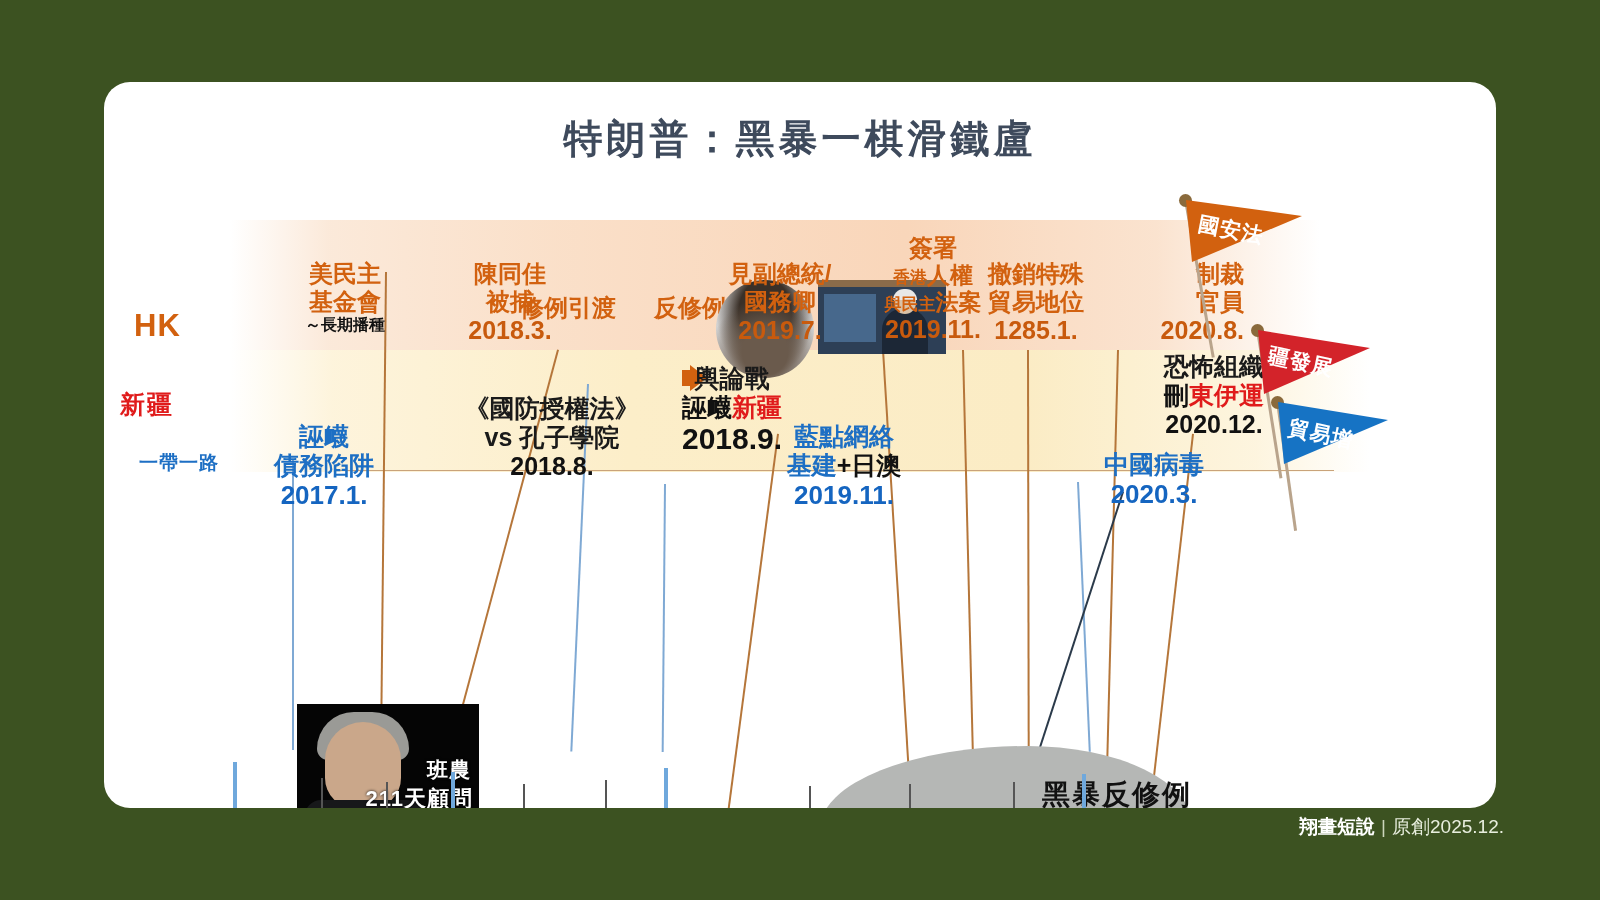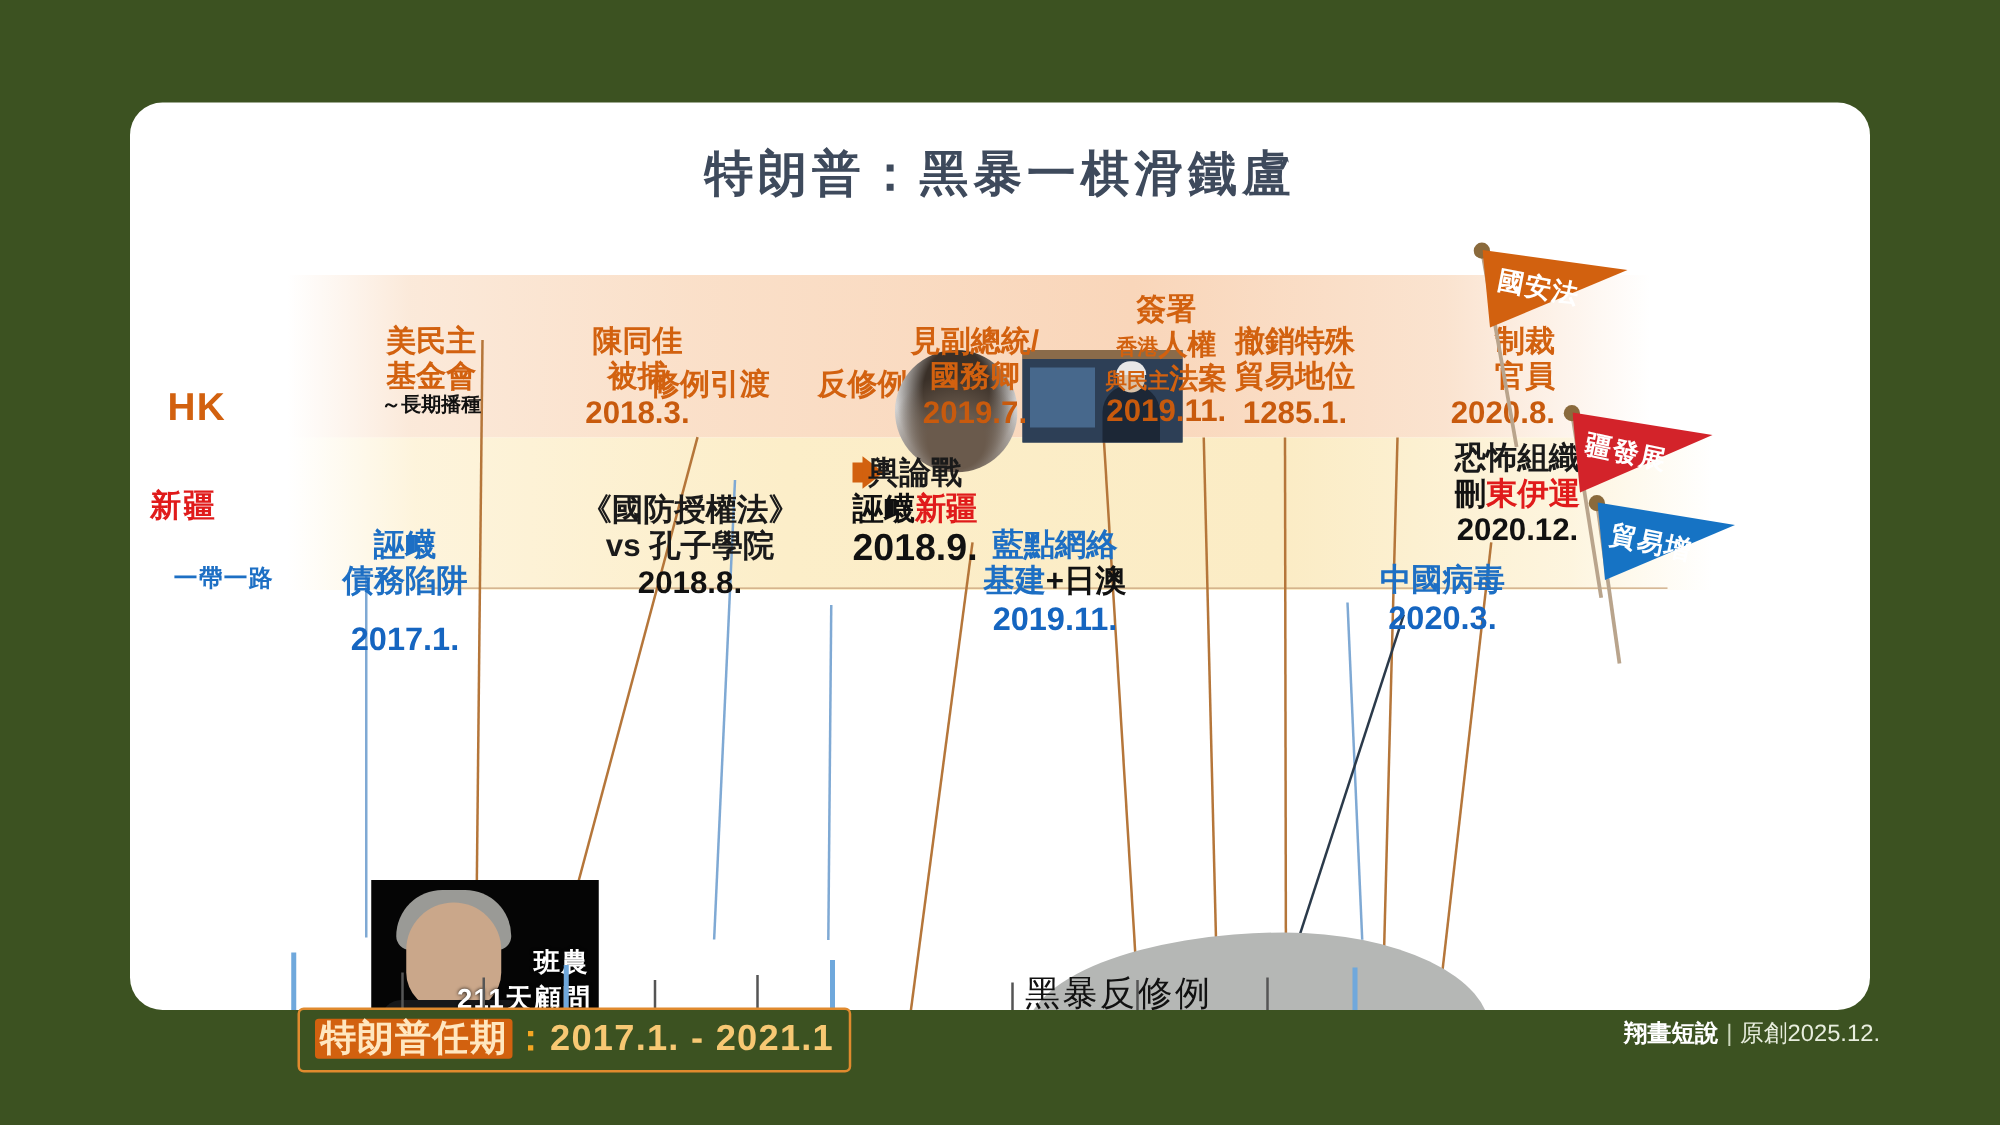--- a/index.html
+++ b/index.html
@@ -167,21 +167,21 @@
 
   
   .blob {
     position: absolute; left: 716px; top: 664px;
     width: 372px; height: 98px;
     background: #b5b7b5;
     border-radius: 58% 46% 6px 6px / 88% 84% 6px 6px;
   }
   .blob-t1 {
     position: absolute; left: 716px; top: 694px; width: 372px;
-    text-align: left; font-size: 28px; font-weight: normal; color: #111;
+    text-align: right; font-size: 28px; font-weight: bold; color: #111;
     letter-spacing: 2px;
   }
   .tick-thin {
     position: absolute; width: 2px; background: #555; bottom: 0;
     transform: translateX(-50%);
   }
   .tick-blue {
     position: absolute; width: 4px; background: #6fa8dc; bottom: 0;
     transform: translateX(-50%);
   }
@@ -338,21 +338,21 @@
 
     <div class="ev ev-dark" style="left:1020px; top:270px; width:180px; font-size:25px;">
       <span class="l1">恐怖組織</span>
       <span class="l2"><span class="black-ink">刪</span><span class="red-ink">東伊運</span></span>
       <span class="l3 date" style="font-size:25px;">2020.12.</span>
     </div>
 
     <div class="ev ev-blue" style="left:130px; top:340px; width:180px; font-size:25px;">
       <span class="l1">誣衊</span>
       <span class="l2">債務陷阱</span>
-      <span class="l3 date" style="font-size:26px;margin-top:16px;">2017.1.</span>
+      <span class="l3 date" style="font-size:26px;">2017.1.</span>
     </div>
 
     <div class="ev ev-blue" style="left:650px; top:340px; width:180px; font-size:25px;">
       <span class="l1">藍點網絡</span>
       <span class="l2"><span>基建</span><span class="black-ink">+日澳</span></span>
       <span class="l3 date" style="font-size:26px;">2019.11.</span>
     </div>
 
     <div class="ev ev-blue" style="left:960px; top:368px; width:180px; font-size:25px;">
       <span class="l1">中國病毒</span>
@@ -408,20 +408,17 @@
       <div class="pole" style="height:130px; left:0; transform:rotate(-8deg); transform-origin: top center;"></div>
       <div class="poleball"></div>
       <svg width="120" height="76" style="position:absolute; left:2px; top:-2px;">
         <polygon points="0,2 110,20 6,64" fill="#1673c4"></polygon>
       </svg>
       <div class="flag-text" style="left:12px; top:18px; transform:rotate(12deg);">貿易增</div>
     </div>
 
   </div>
 
-  <div class="banner">
-    <span class="hl">特朗普任期</span><span>：</span><span class="dates">2017.1. - 2021.1</span>
-  </div>
 
   <div class="credit">
     <span class="bold">翔畫短說</span><span class="sep">|</span><span class="light">原創2025.12.</span>
   </div>
 </div>
 
 </body></html>

